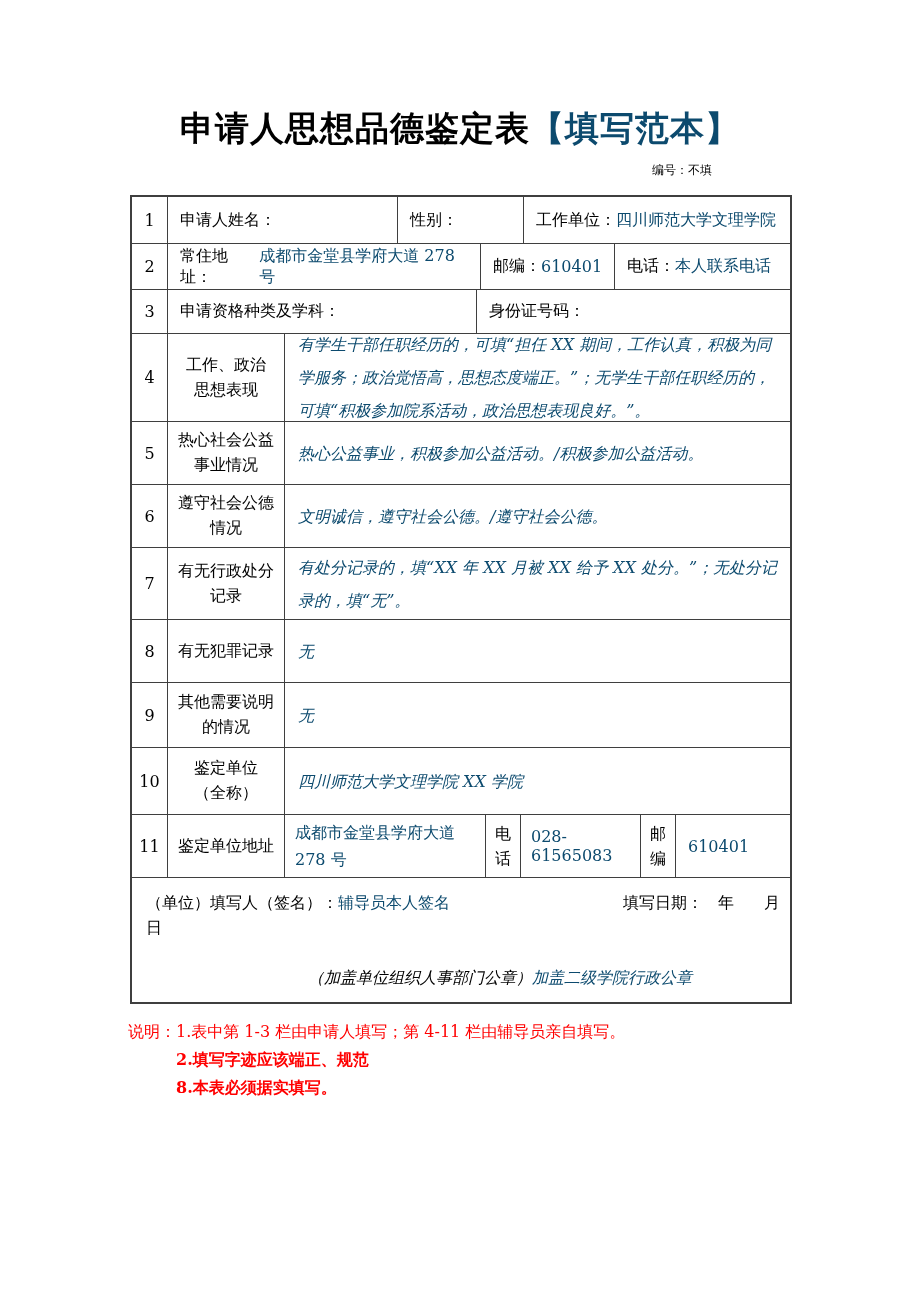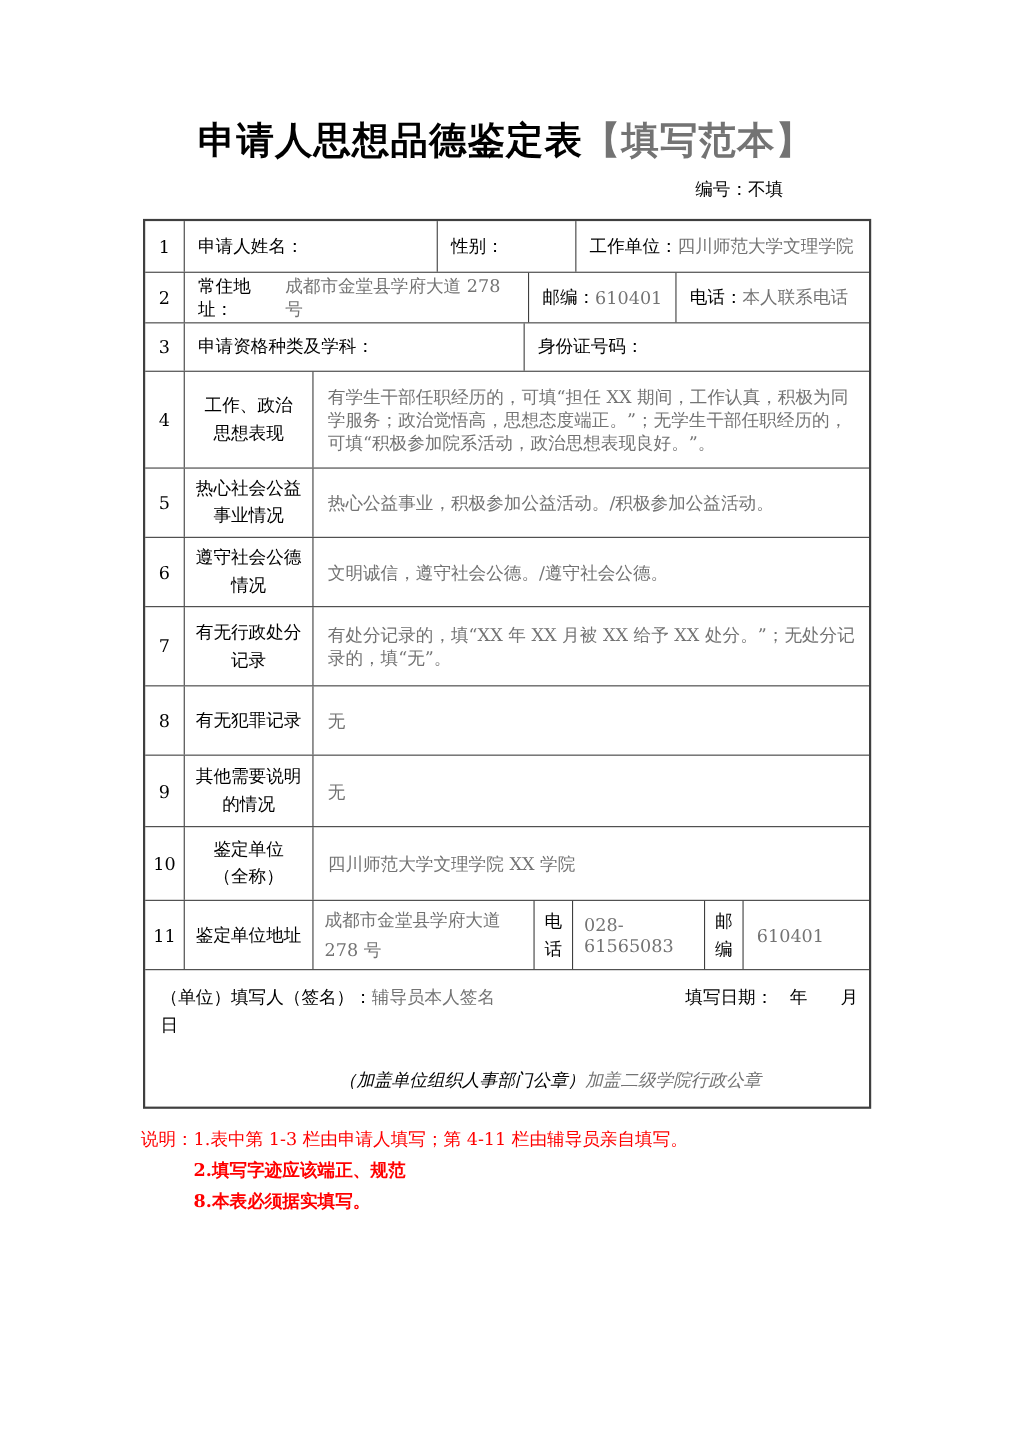--- a/index.html
+++ b/index.html
@@ -4,36 +4,36 @@
 <style>
   * { margin: 0; padding: 0; box-sizing: border-box; }
   html, body { background: #ffffff; }
   body {
     width: 920px; height: 1302px;
     font-family: "DejaVu Serif", "Liberation Serif", serif;
     color: #000000;
     position: relative;
     overflow: hidden;
   }
-  .red { color: #737373; }
+  .red { color: #0c4a6e; }
 
   
   .doc-title {
     padding-top: 106px;
     text-align: center;
     font-size: 34px;
     font-weight: bold;
     letter-spacing: 1px;
     line-height: 1.3;
   }
   .serial-line {
     margin-top: 12px;
     text-align: right;
     padding-right: 208px;
-    font-size: 16px;
+    font-size: 12px;
   }
 
   
   .form-table {
     margin: 16px 0 0 130px;
     width: 662px;
     border: 2px solid #3f3f3f;
   }
   .t-row { display: flex; border-bottom: 1px solid #3f3f3f; }
   .t-row:last-child { border-bottom: none; }
@@ -49,21 +49,21 @@
   .c-num { width: 36px; justify-content: center; }
   .c-grow { flex: 1 1 auto; }
   .pl { padding-left: 12px; padding-right: 6px; }
   .c-label {
     width: 117px;
     justify-content: center;
     text-align: center;
     white-space: pre-line;
     line-height: 1.55;
   }
-  .c-value { flex: 1 1 auto; padding-left: 13px; padding-right: 8px; line-height: 21px; }
+  .c-value { flex: 1 1 auto; padding-left: 13px; padding-right: 8px; line-height: 33px; font-style: italic; }
 
   .h47 { height: 47px; } .h46 { height: 46px; } .h44 { height: 44px; }
   .h88 { height: 88px; } .h63 { height: 63px; } .h72 { height: 72px; }
   .h65 { height: 65px; } .h67 { height: 67px; } .h124 { height: 124px; }
 
   
   .r1-name { width: 230px; }
   .r1-gender { width: 126px; }
   .r2-addr { width: 313px; }
   .r2-zip { width: 134px; }

